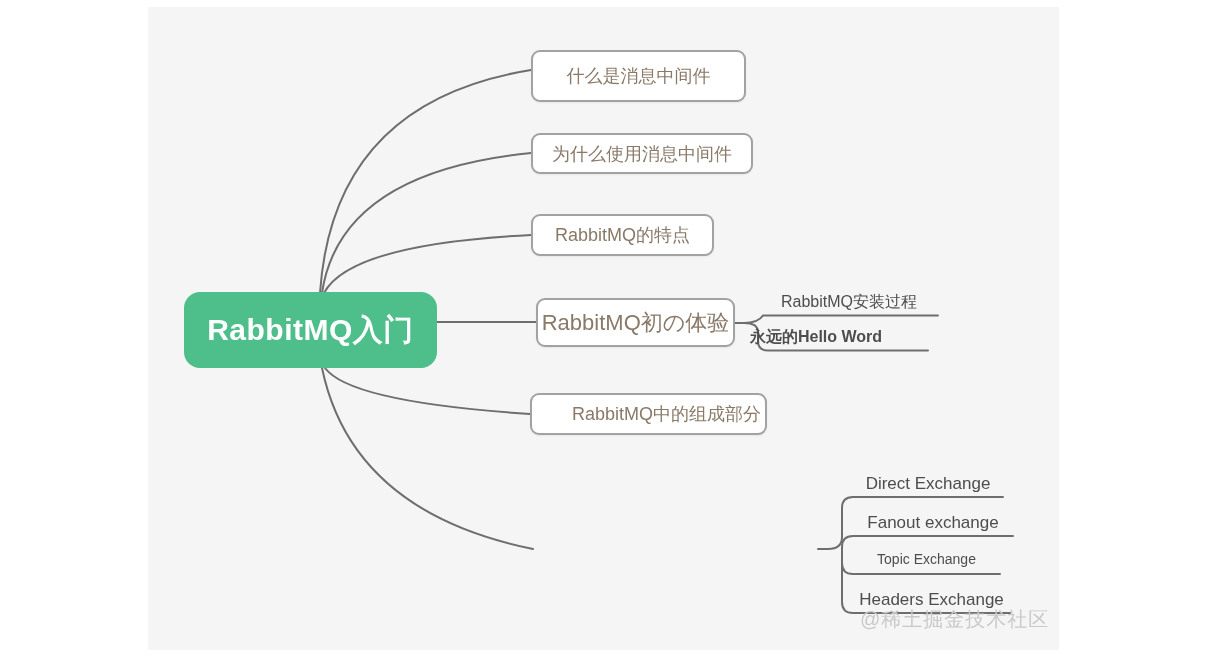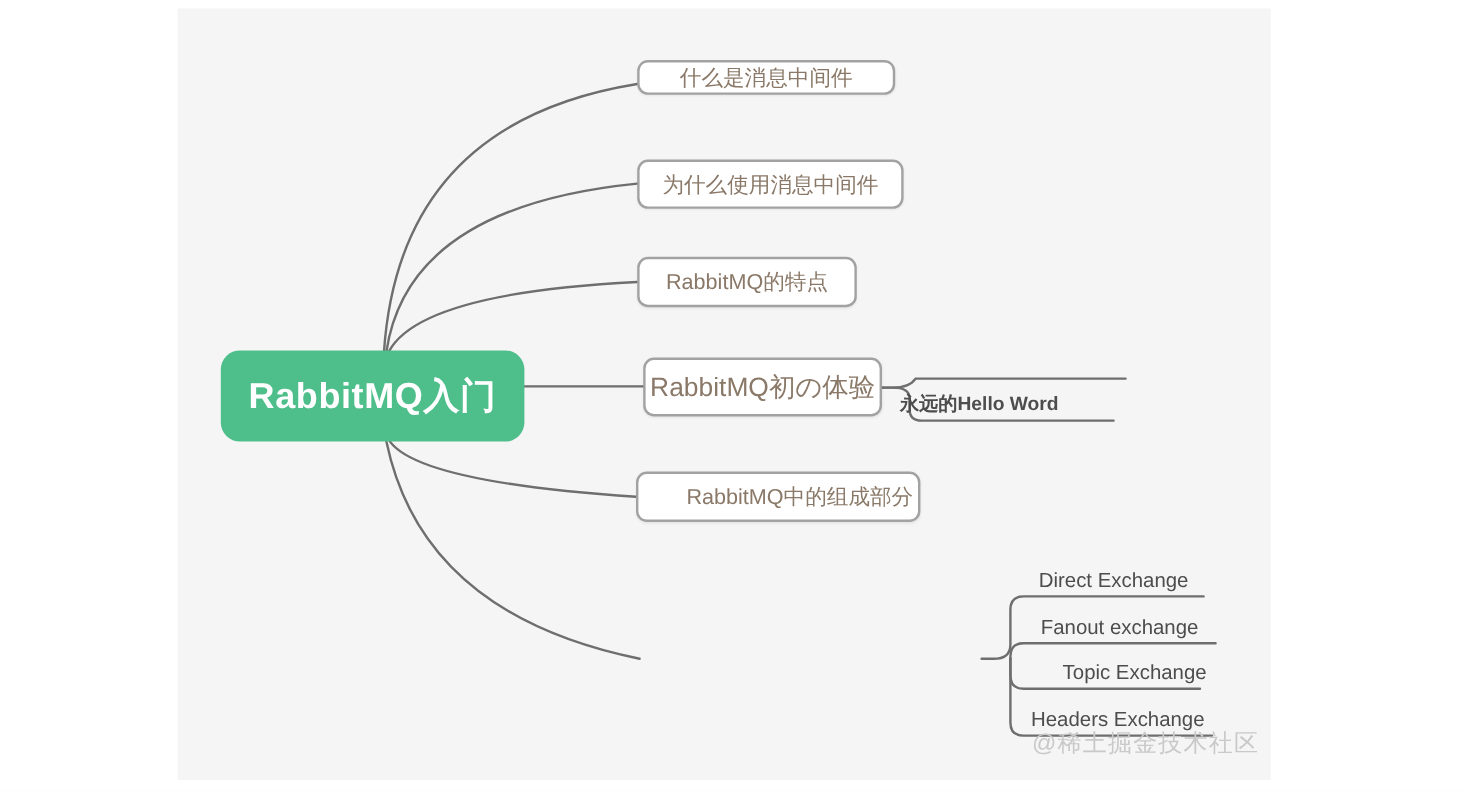--- a/index.html
+++ b/index.html
@@ -41,39 +41,39 @@
     background: #ffffff;
     border: 2px solid #a2a2a2;
     border-radius: 9px;
     color: #8a7968;
     font-size: 18px;
     display: flex; align-items: center; justify-content: center;
     box-shadow: 0 1px 2px rgba(0,0,0,0.06);
     cursor: pointer;
     white-space: nowrap;
   }
-  .b1 { left: 383px; top: 43px;  width: 215px; height: 29px; }
+  .b1 { left: 383px; top: 43px;  width: 215px; height: 52px; }
   .b2 { left: 383px; top: 126px; width: 222px; height: 41px; }
   .b3 { left: 383px; top: 207px; width: 183px; height: 42px; }
   .b4 { left: 388px; top: 291px; width: 199px; height: 49px; font-size: 22px; }
   .b5 { left: 382px; top: 386px; width: 237px; height: 42px; padding-left: 36px; }
   .b6 { left: 385px; top: 520px; width: 285px; height: 44px; }
   .leaf {
     position: absolute;
     color: #4d4d4d;
     font-size: 16px;
     text-align: center;
     cursor: pointer;
     white-space: nowrap;
   }
   .l4a { left: 612px; top: 285px; width: 178px; }
   .l4b { left: 584px; top: 320px; width: 168px; font-weight: bold; }
   .l6a { left: 705px; top: 467px; width: 150px; font-size: 17px; }
   .l6b { left: 705px; top: 506px; width: 160px; font-size: 17px; }
-  .l6c { left: 724px; top: 544px; width: 147px; font-size: 17px; }
+  .l6c { left: 705px; top: 544px; width: 147px; font-size: 14px; }
   .l6d { left: 705px; top: 583px; width: 157px; font-size: 17px; }
   .watermark {
     position: absolute;
     left: 712px; top: 599px;
     color: #c9c9c9;
     font-size: 20px;
     letter-spacing: 1px;
     white-space: nowrap;
   }
 </style>
@@ -103,20 +103,21 @@
 
   <div class="branch b2">为什么使用消息中间件</div>
 
   <div class="branch b3">RabbitMQ的特点</div>
 
   <div class="branch b4">RabbitMQ初の体验</div>
 
   <div class="branch b5">RabbitMQ中的组成部分</div>
 
 
+  <div class="leaf l4a">RabbitMQ安装过程</div>
 
   <div class="leaf l4b">永远的Hello Word</div>
 
   <div class="leaf l6a">Direct Exchange</div>
 
   <div class="leaf l6b">Fanout exchange</div>
 
   <div class="leaf l6c">Topic Exchange</div>
 
   <div class="leaf l6d">Headers Exchange</div>

